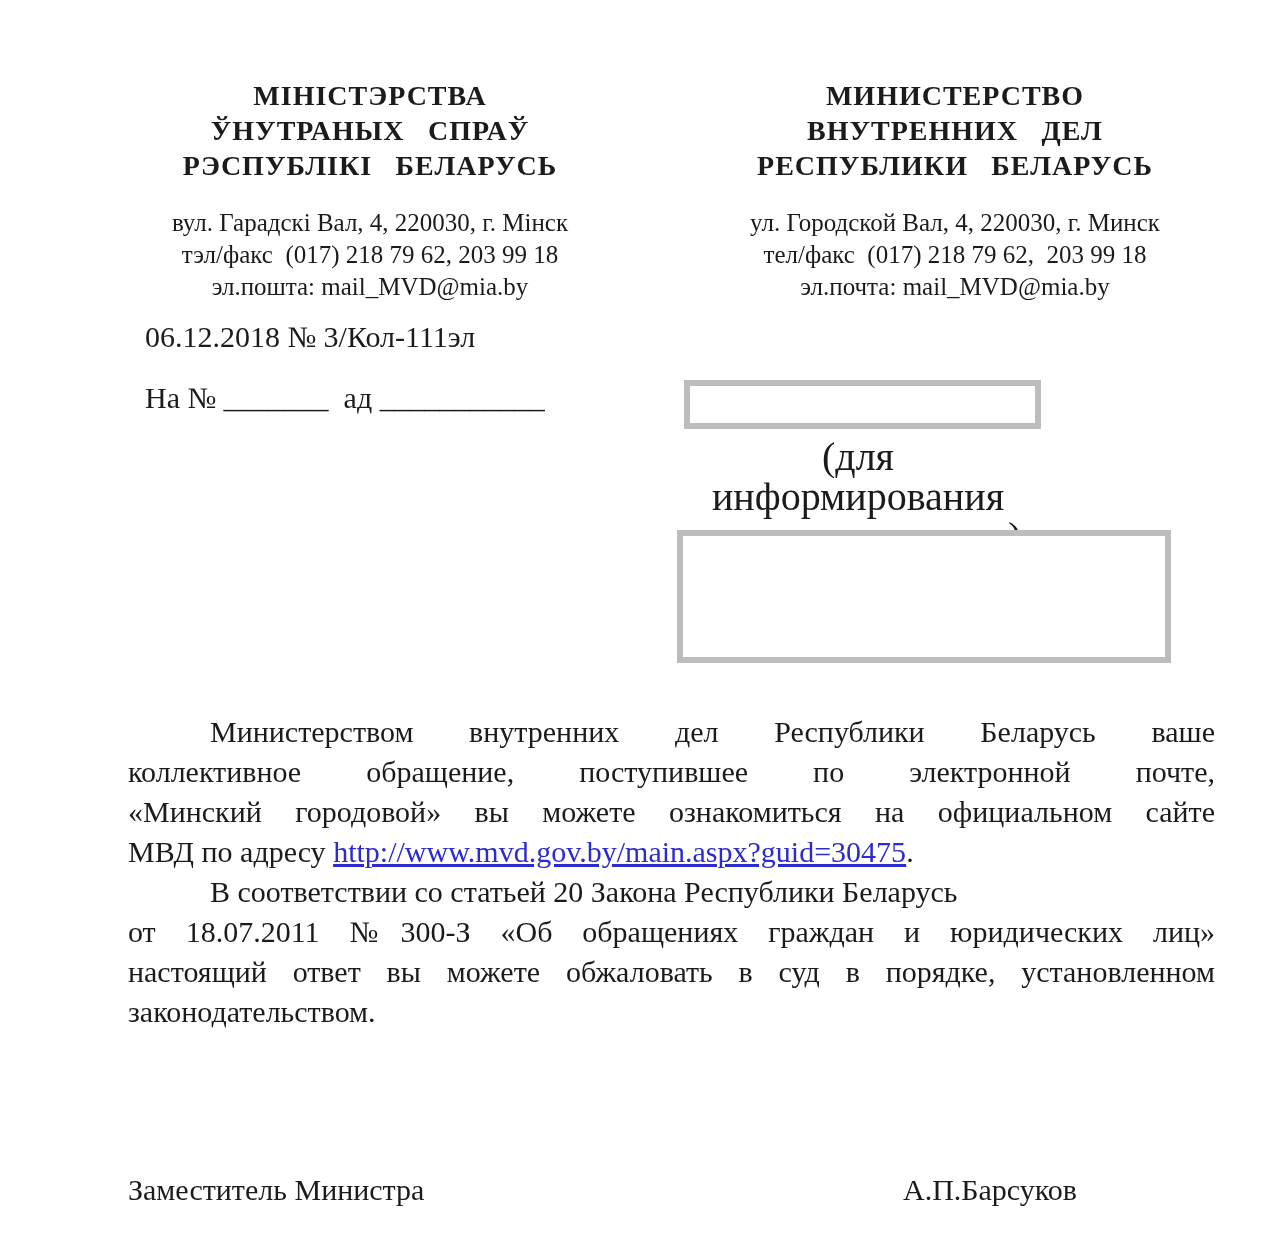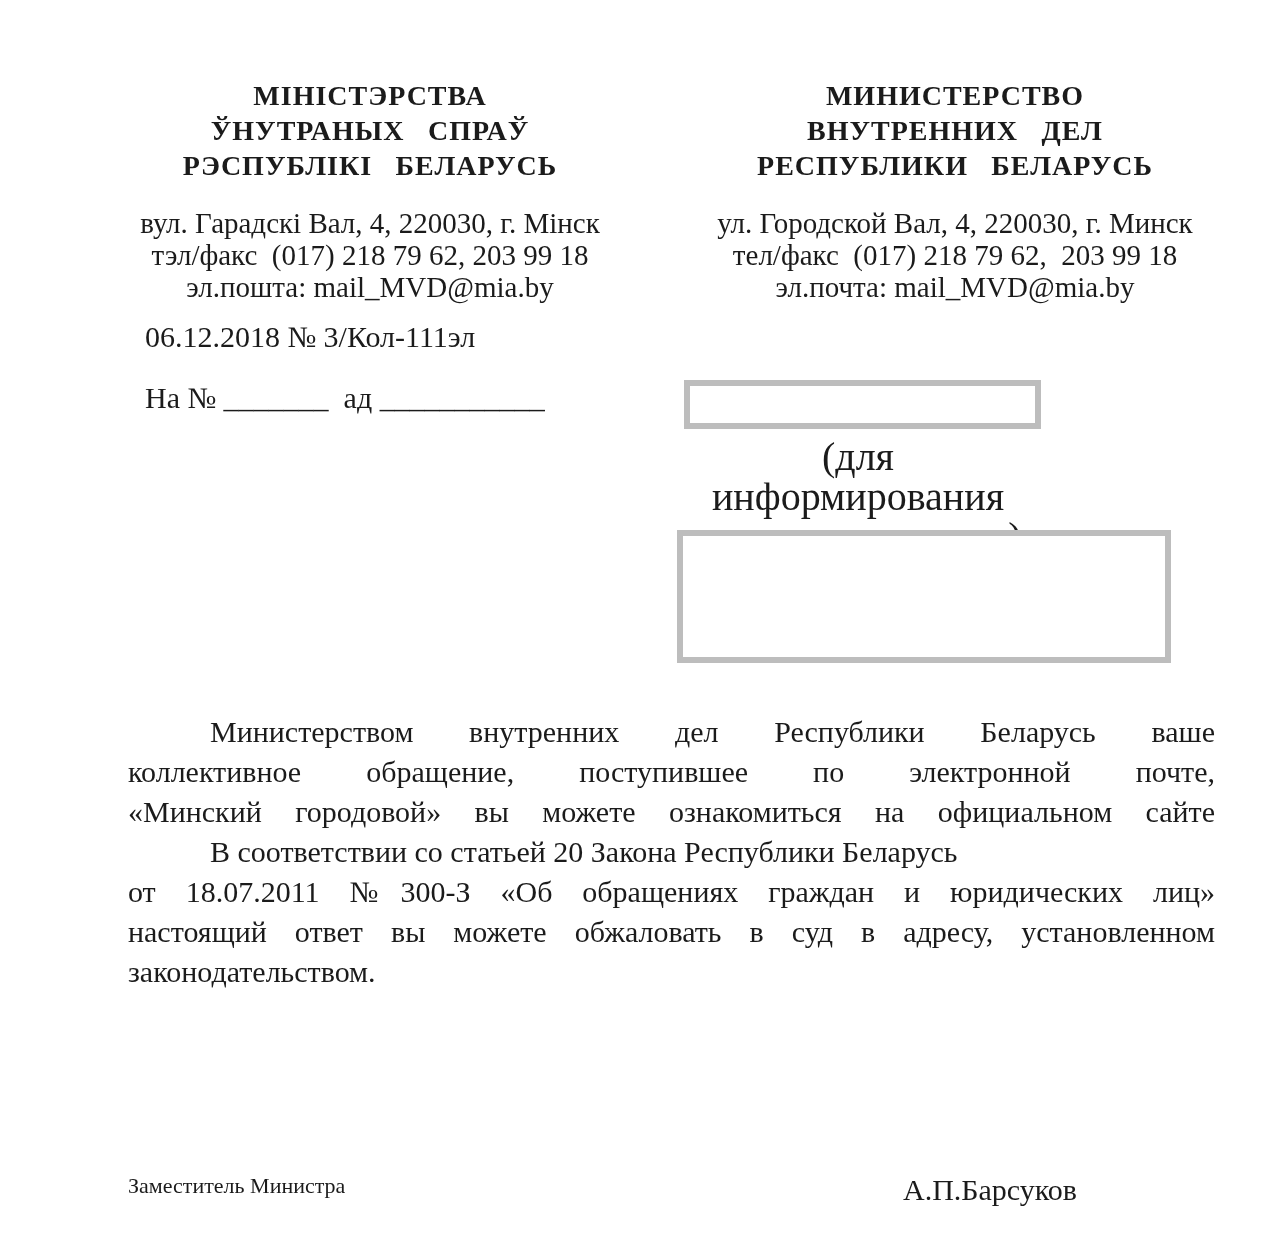--- a/index.html
+++ b/index.html
@@ -30,21 +30,21 @@
     font-weight: bold;
     line-height: 35px;
     letter-spacing: 1px;
     word-spacing: 0.55em;
     white-space: pre;
   }
   .lh-addr {
     margin-top: 24px;
   }
   .lh-addr-line {
-    font-size: 29px;
+    font-size: 25px;
     line-height: 32px;
     white-space: pre;
   }
 
   
   .date-line {
     position: absolute;
     left: 145px;
     top: 320px;
     font-size: 30px;
@@ -112,21 +112,21 @@
     color: #2b2bd0;
     text-decoration: underline;
     cursor: pointer;
   }
 
   
   .sig-title {
     position: absolute;
     left: 128px;
     top: 1173px;
-    font-size: 22px;
+    font-size: 30px;
   }
   .sig-name {
     position: absolute;
     left: 903px;
     top: 1173px;
     font-size: 30px;
   }
 </style>
 </head>
 <body>
@@ -161,23 +161,24 @@
 
   <div class="stamp-box-1"></div>
   <div class="addressee-caption">(для информирования заинтересованных)</div>
   <div class="stamp-box-2"></div>
 
   <div class="body-text">
     <div class="line indent">Министерством внутренних дел Республики Беларусь ваше</div>
     <div class="line">коллективное обращение, поступившее по электронной почте,</div>
 
     <div class="line">«Минский городовой» вы можете ознакомиться на официальном сайте</div>
+    <div class="line left"><span>МВД по адресу </span><a class="doc-link">http://www.mvd.gov.by/main.aspx?guid=30475</a><span>.</span></div>
 
     <div class="line left indent">В соответствии со статьей 20 Закона Республики Беларусь</div>
     <div class="line">от 18.07.2011 №300-З «Об обращениях граждан и юридических лиц»</div>
-    <div class="line">настоящий ответ вы можете обжаловать в суд в адресу, установленном</div>
+    <div class="line">настоящий ответ вы можете обжаловать в суд в порядке, установленном</div>
     <div class="line left">законодательством.</div>
   </div>
 
   <div class="sig-title">Заместитель Министра</div>
   <div class="sig-name">А.П.Барсуков</div>
 
 </div>
 
 </body></html>

